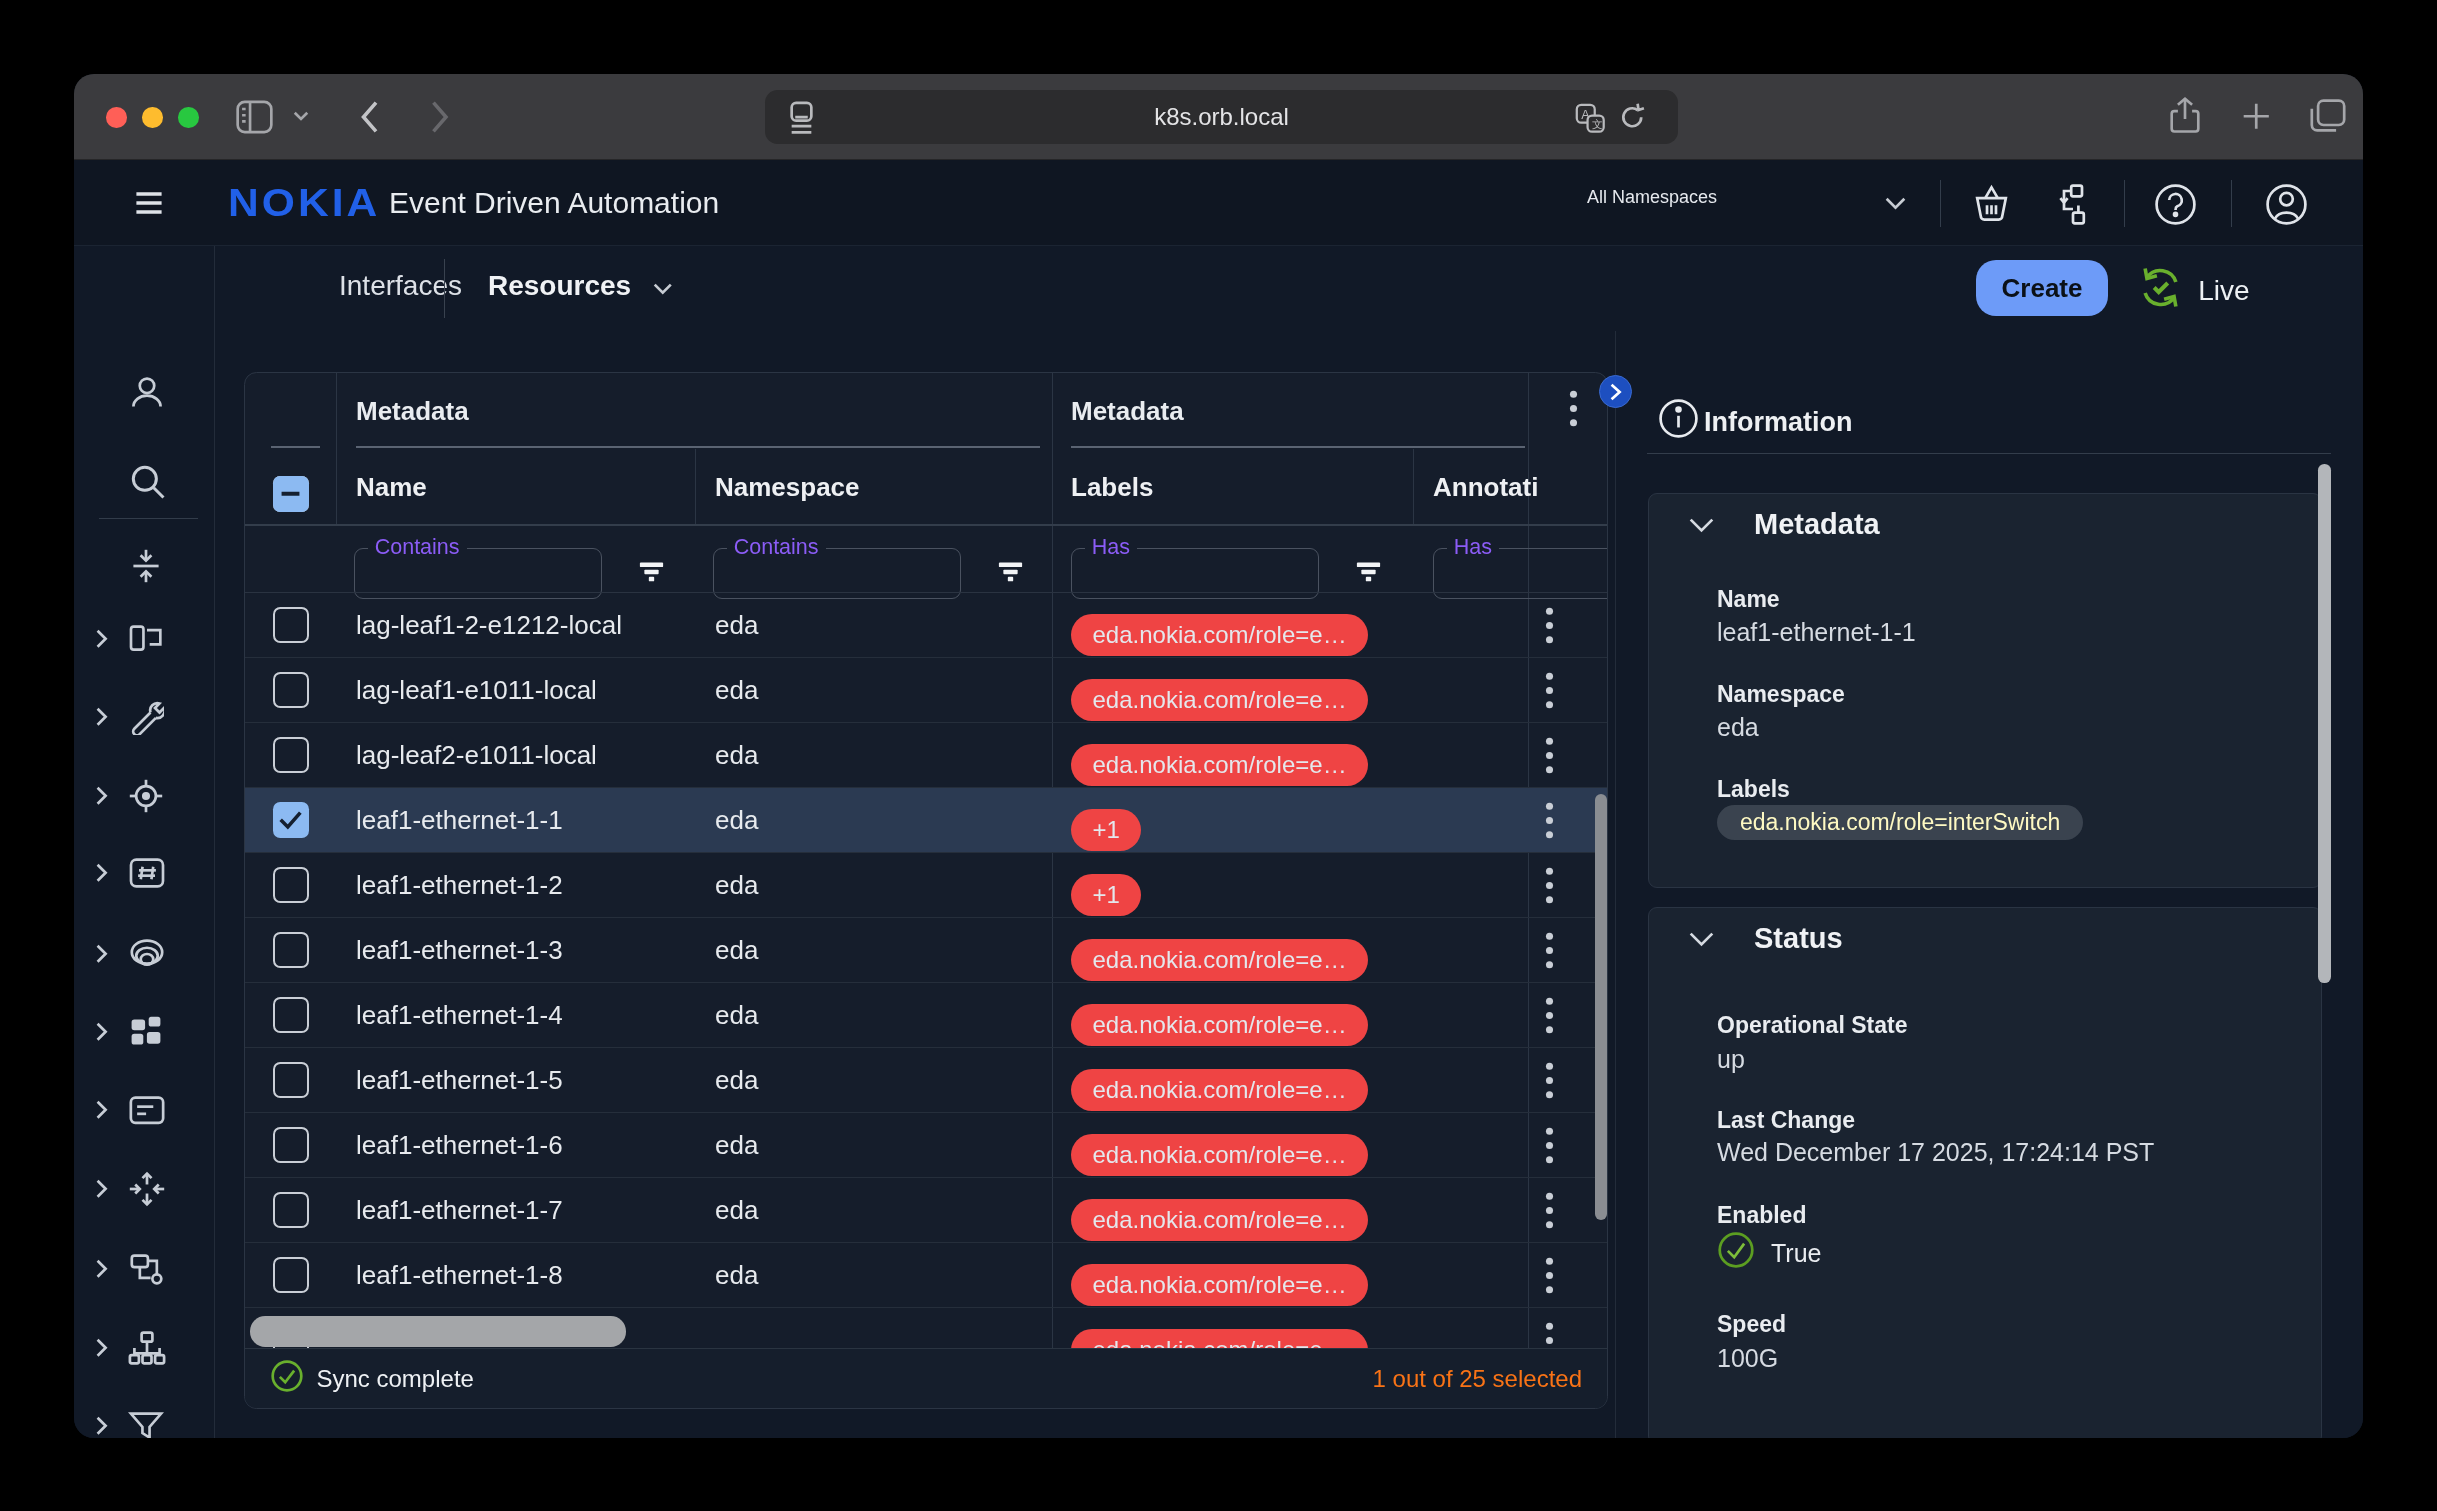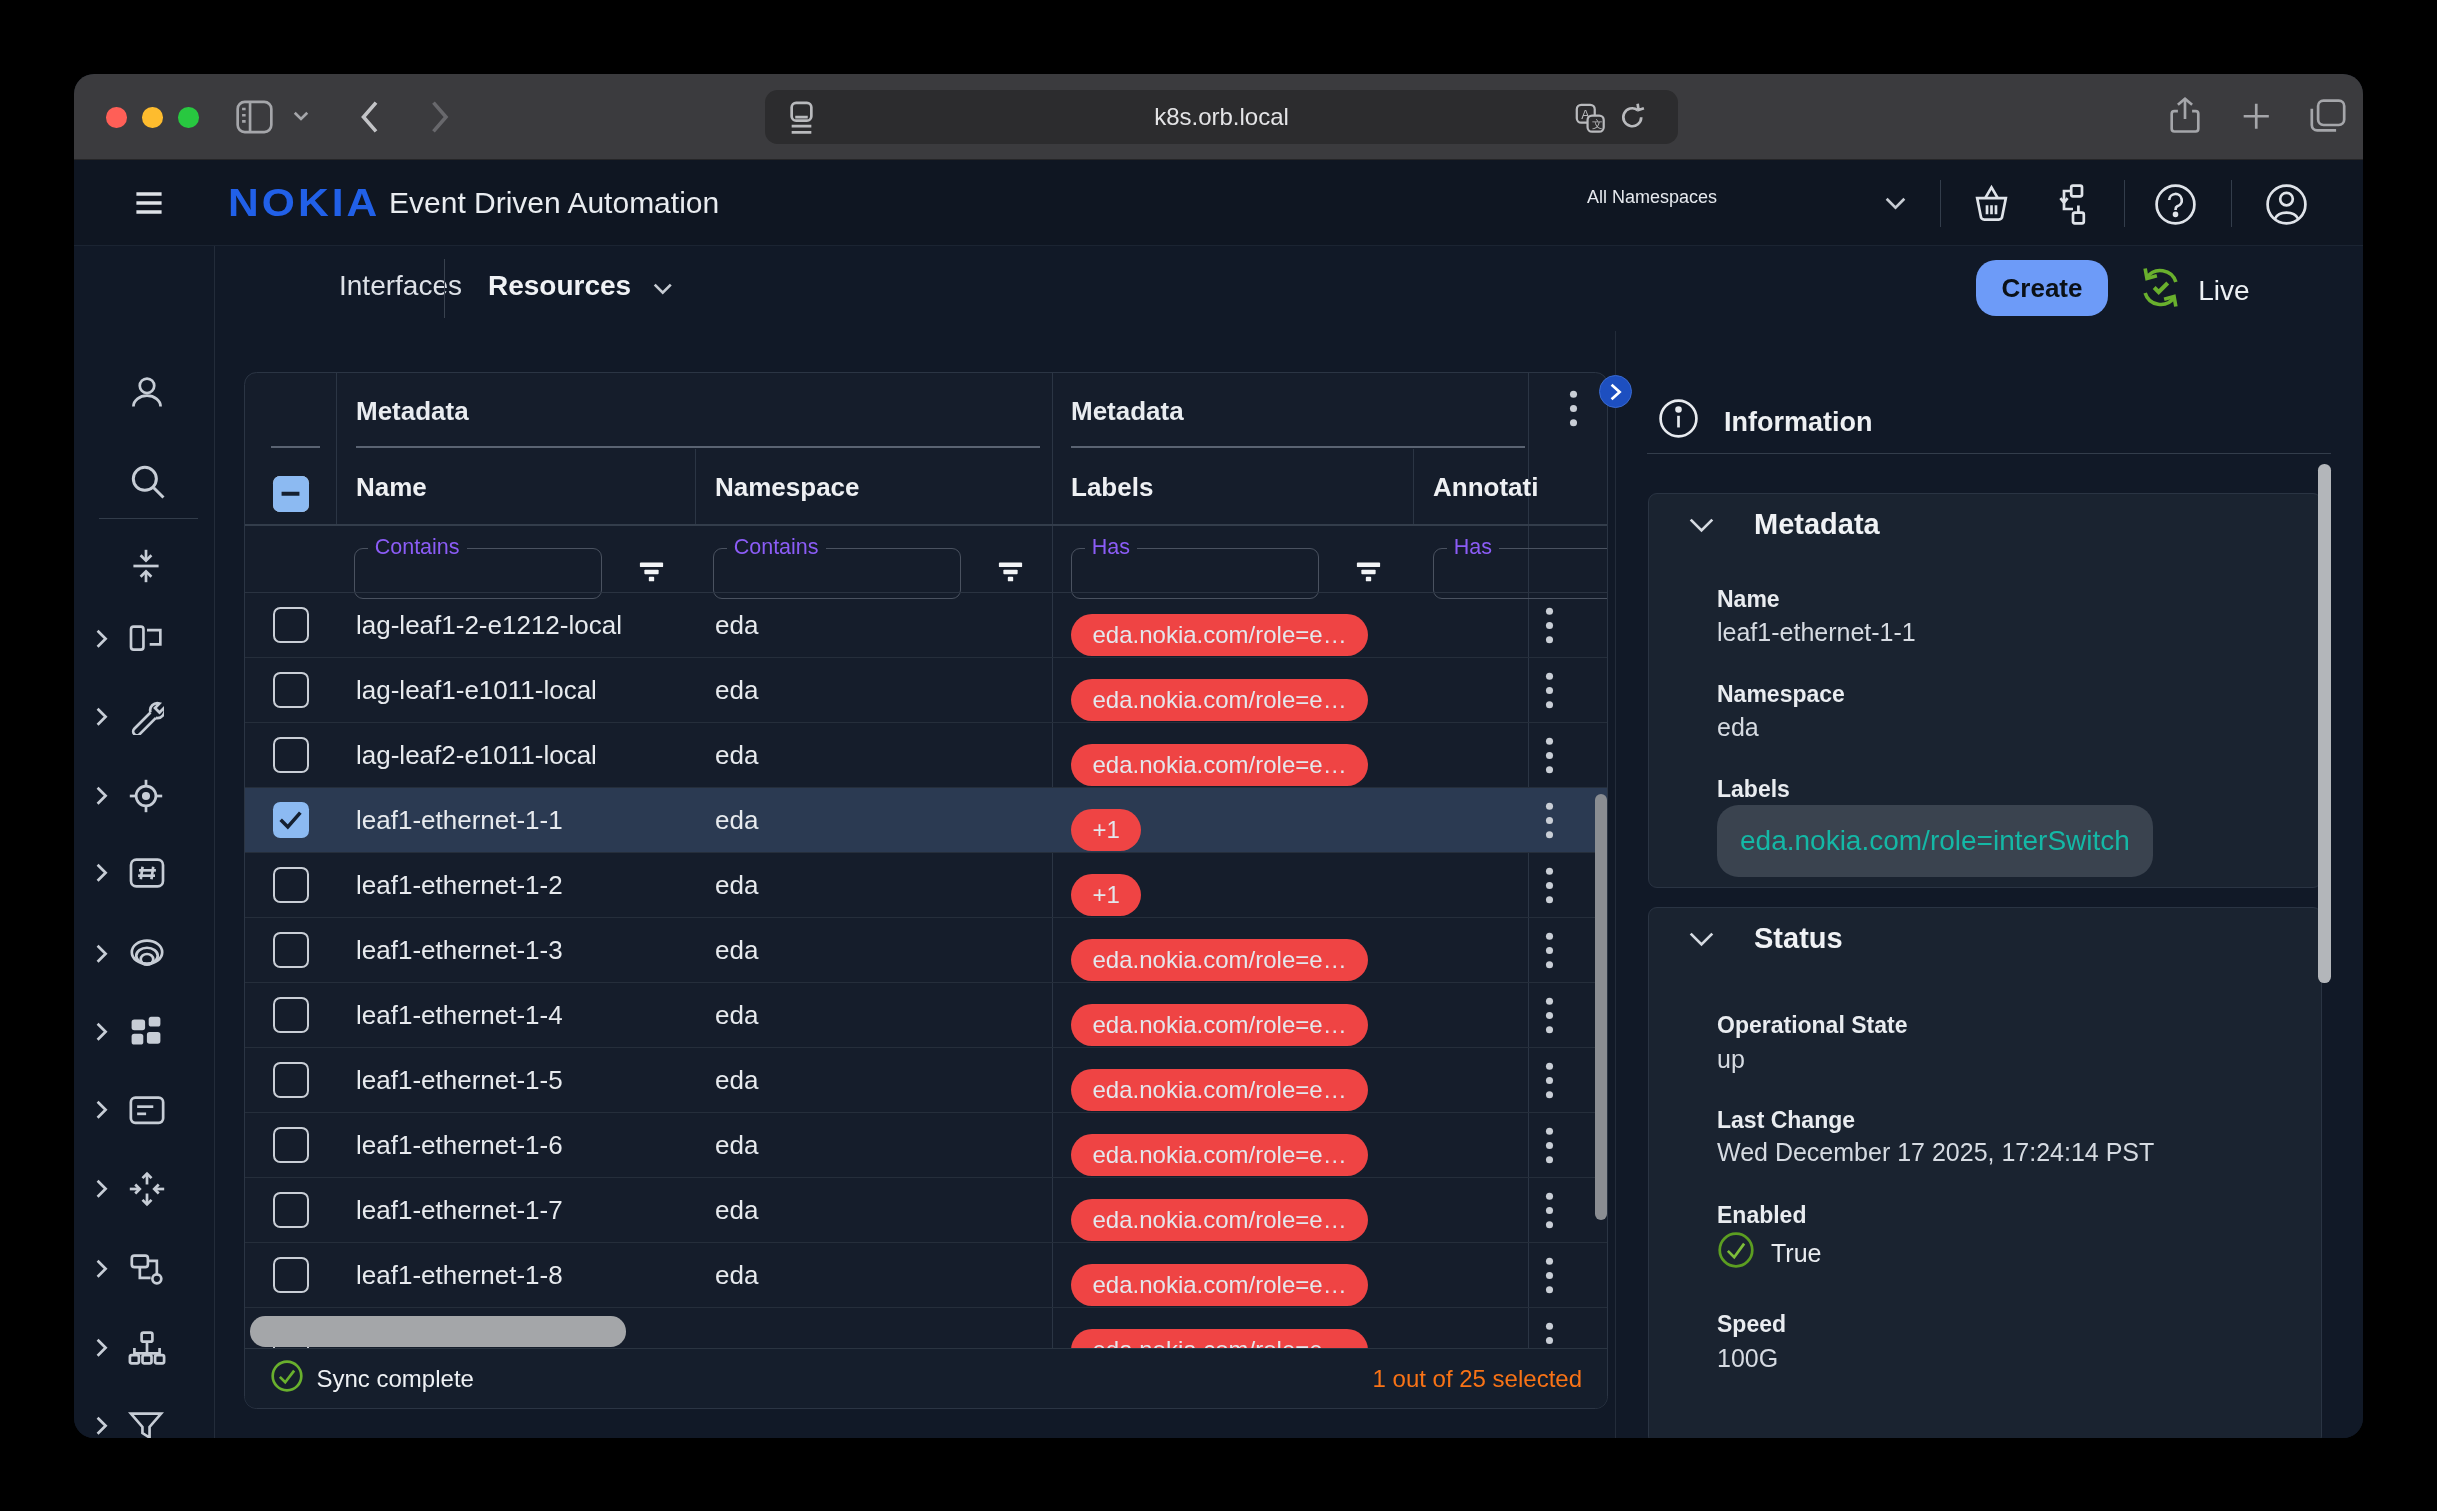--- a/index.html
+++ b/index.html
@@ -67,27 +67,27 @@
   .hscroll { position:absolute; left:5.4px; top:943px; width:376px; height:30.5px; background:#a4a6a9; border-radius:15.2px; cursor:pointer; }
   .vscroll { position:absolute; left:1350px; top:421px; width:11.7px; height:426px; background:#8a8d92; border-radius:6.3px; cursor:pointer; }
 
   .tfooter { position:absolute; left:0; right:0; bottom:0; height:60px; background:#151e2c; border-top:0.9px solid #2a3441; display:flex; align-items:center; justify-content:space-between; padding:0 25px; }
   .sync { display:flex; align-items:center; gap:12.5px; color:#eef1f4; font-size:24px; }
   .selcount { color:#f97316; font-size:24px; }
 
   
   .panel { position:absolute; left:1541px; top:171px; right:0; bottom:0; border-left:0.9px solid #232c3a; }
   .panel-toggle { position:absolute; left:1525px; top:215px; width:33px; height:33px; border-radius:50%; background:#1d4fc0; border:0.9px solid #3a6ad0; color:#fff; display:flex; align-items:center; justify-content:center; cursor:pointer; z-index:5; }
-  .info-hd { position:absolute; left:41px; top:66px; display:flex; align-items:center; gap:24px; color:#eef0f3; font-size:27px; font-weight:600; }
+  .info-hd { position:absolute; left:41px; top:66px; display:flex; align-items:center; gap:4px; color:#eef0f3; font-size:27px; font-weight:600; }
   .panel-div { position:absolute; left:30.5px; right:32px; top:122px; height:0.9px; background:#333d4b; }
   .pcard { position:absolute; left:32px; width:674px; background:#1a2330; border:0.9px solid #2a3443; border-radius:9px; }
   .pcard-hd { position:absolute; left:38px; top:14.3px; display:flex; align-items:center; gap:38px; color:#f0f2f5; font-size:29px; font-weight:700; cursor:pointer; }
   .fld-lbl { position:absolute; left:68px; font-size:23px; font-weight:700; color:#e9ecf0; white-space:nowrap; }
   .fld-val { position:absolute; left:68px; font-size:25px; font-weight:400; color:#d6dbe2; white-space:nowrap; }
-  .labels-pill { position:absolute; left:68px; background:#3a434f; border-radius:21.5px; padding:20px 23px; font-size:28px; color:#14b8a6; white-space:nowrap; }
+  .labels-pill { position:absolute; left:68px; background:#3a434f; border-radius:21.5px; padding:4px 23px; font-size:23px; color:#fef9c3; white-space:nowrap; }
   .enabled-true { position:absolute; display:flex; align-items:center; gap:16px; color:#e9ecf0; font-size:25px; }
   .pscroll { position:absolute; left:702px; top:133px; width:12.5px; height:519px; background:#b3b6ba; border-radius:6.3px; cursor:pointer; }
 </style>
 </head>
 <body>
 
 <div class="window">
 
   <div class="chrome">
     <span class="light" style="left:32px;background:#ff5f57"></span>

